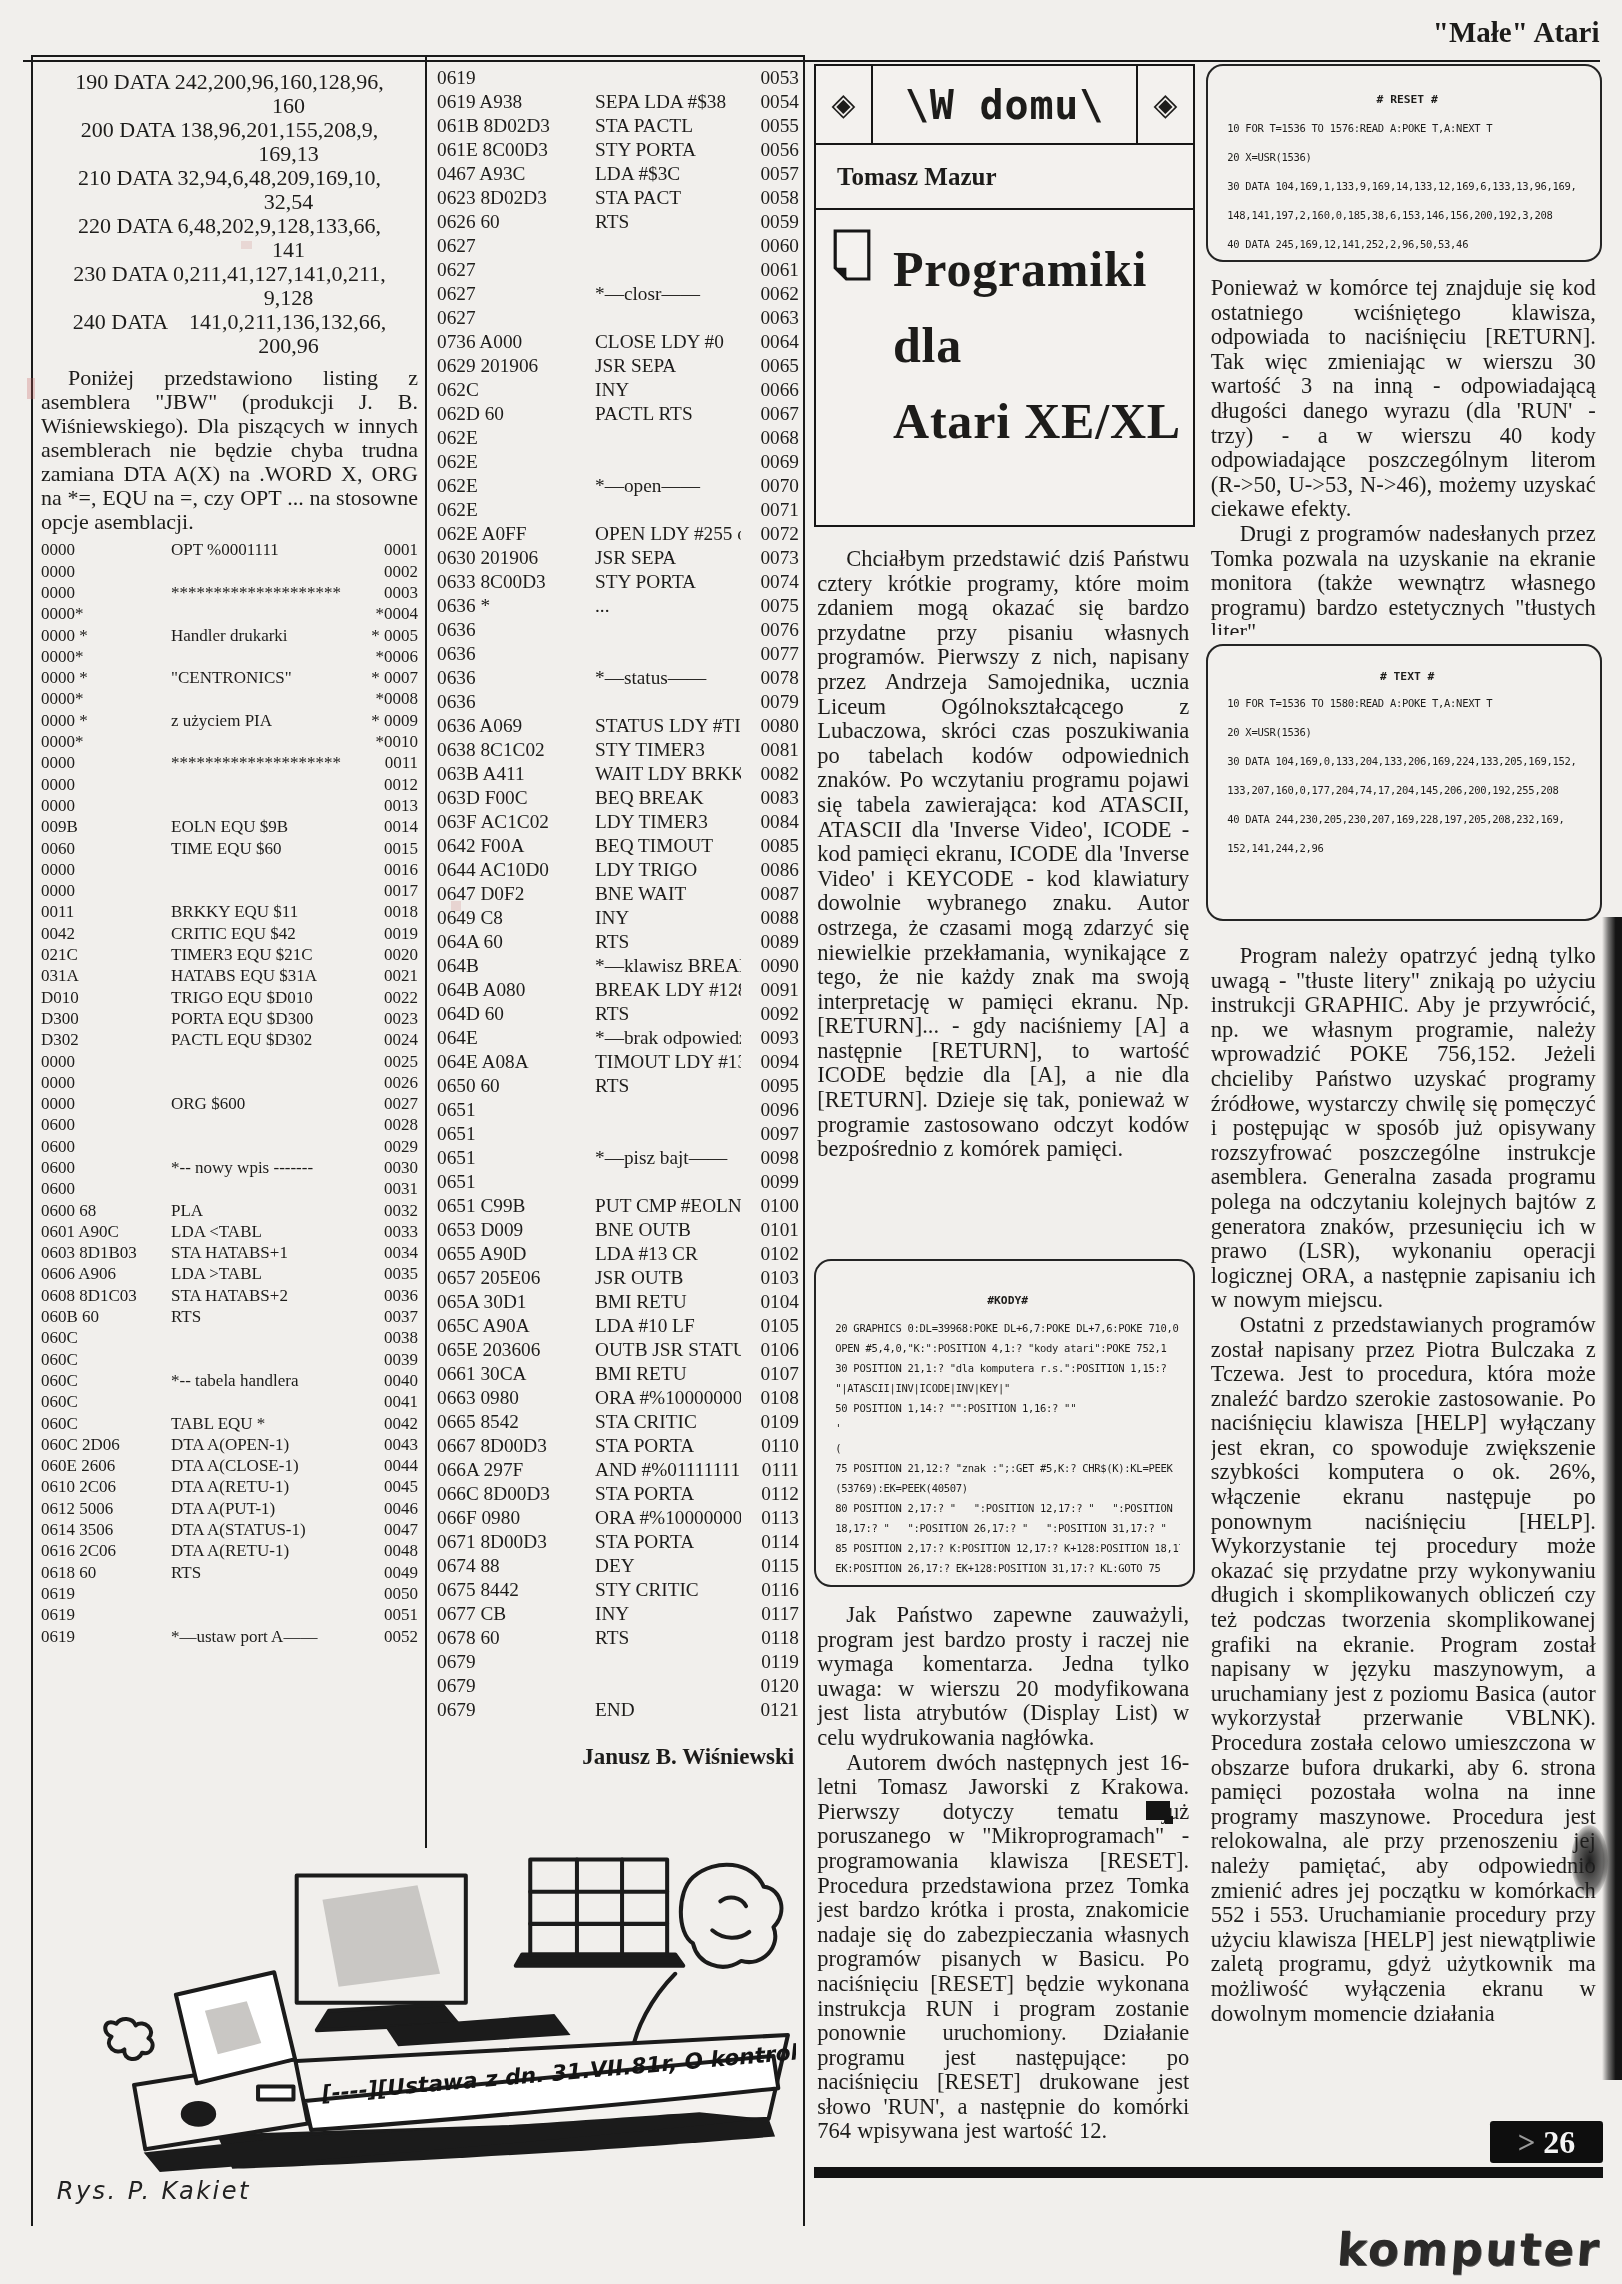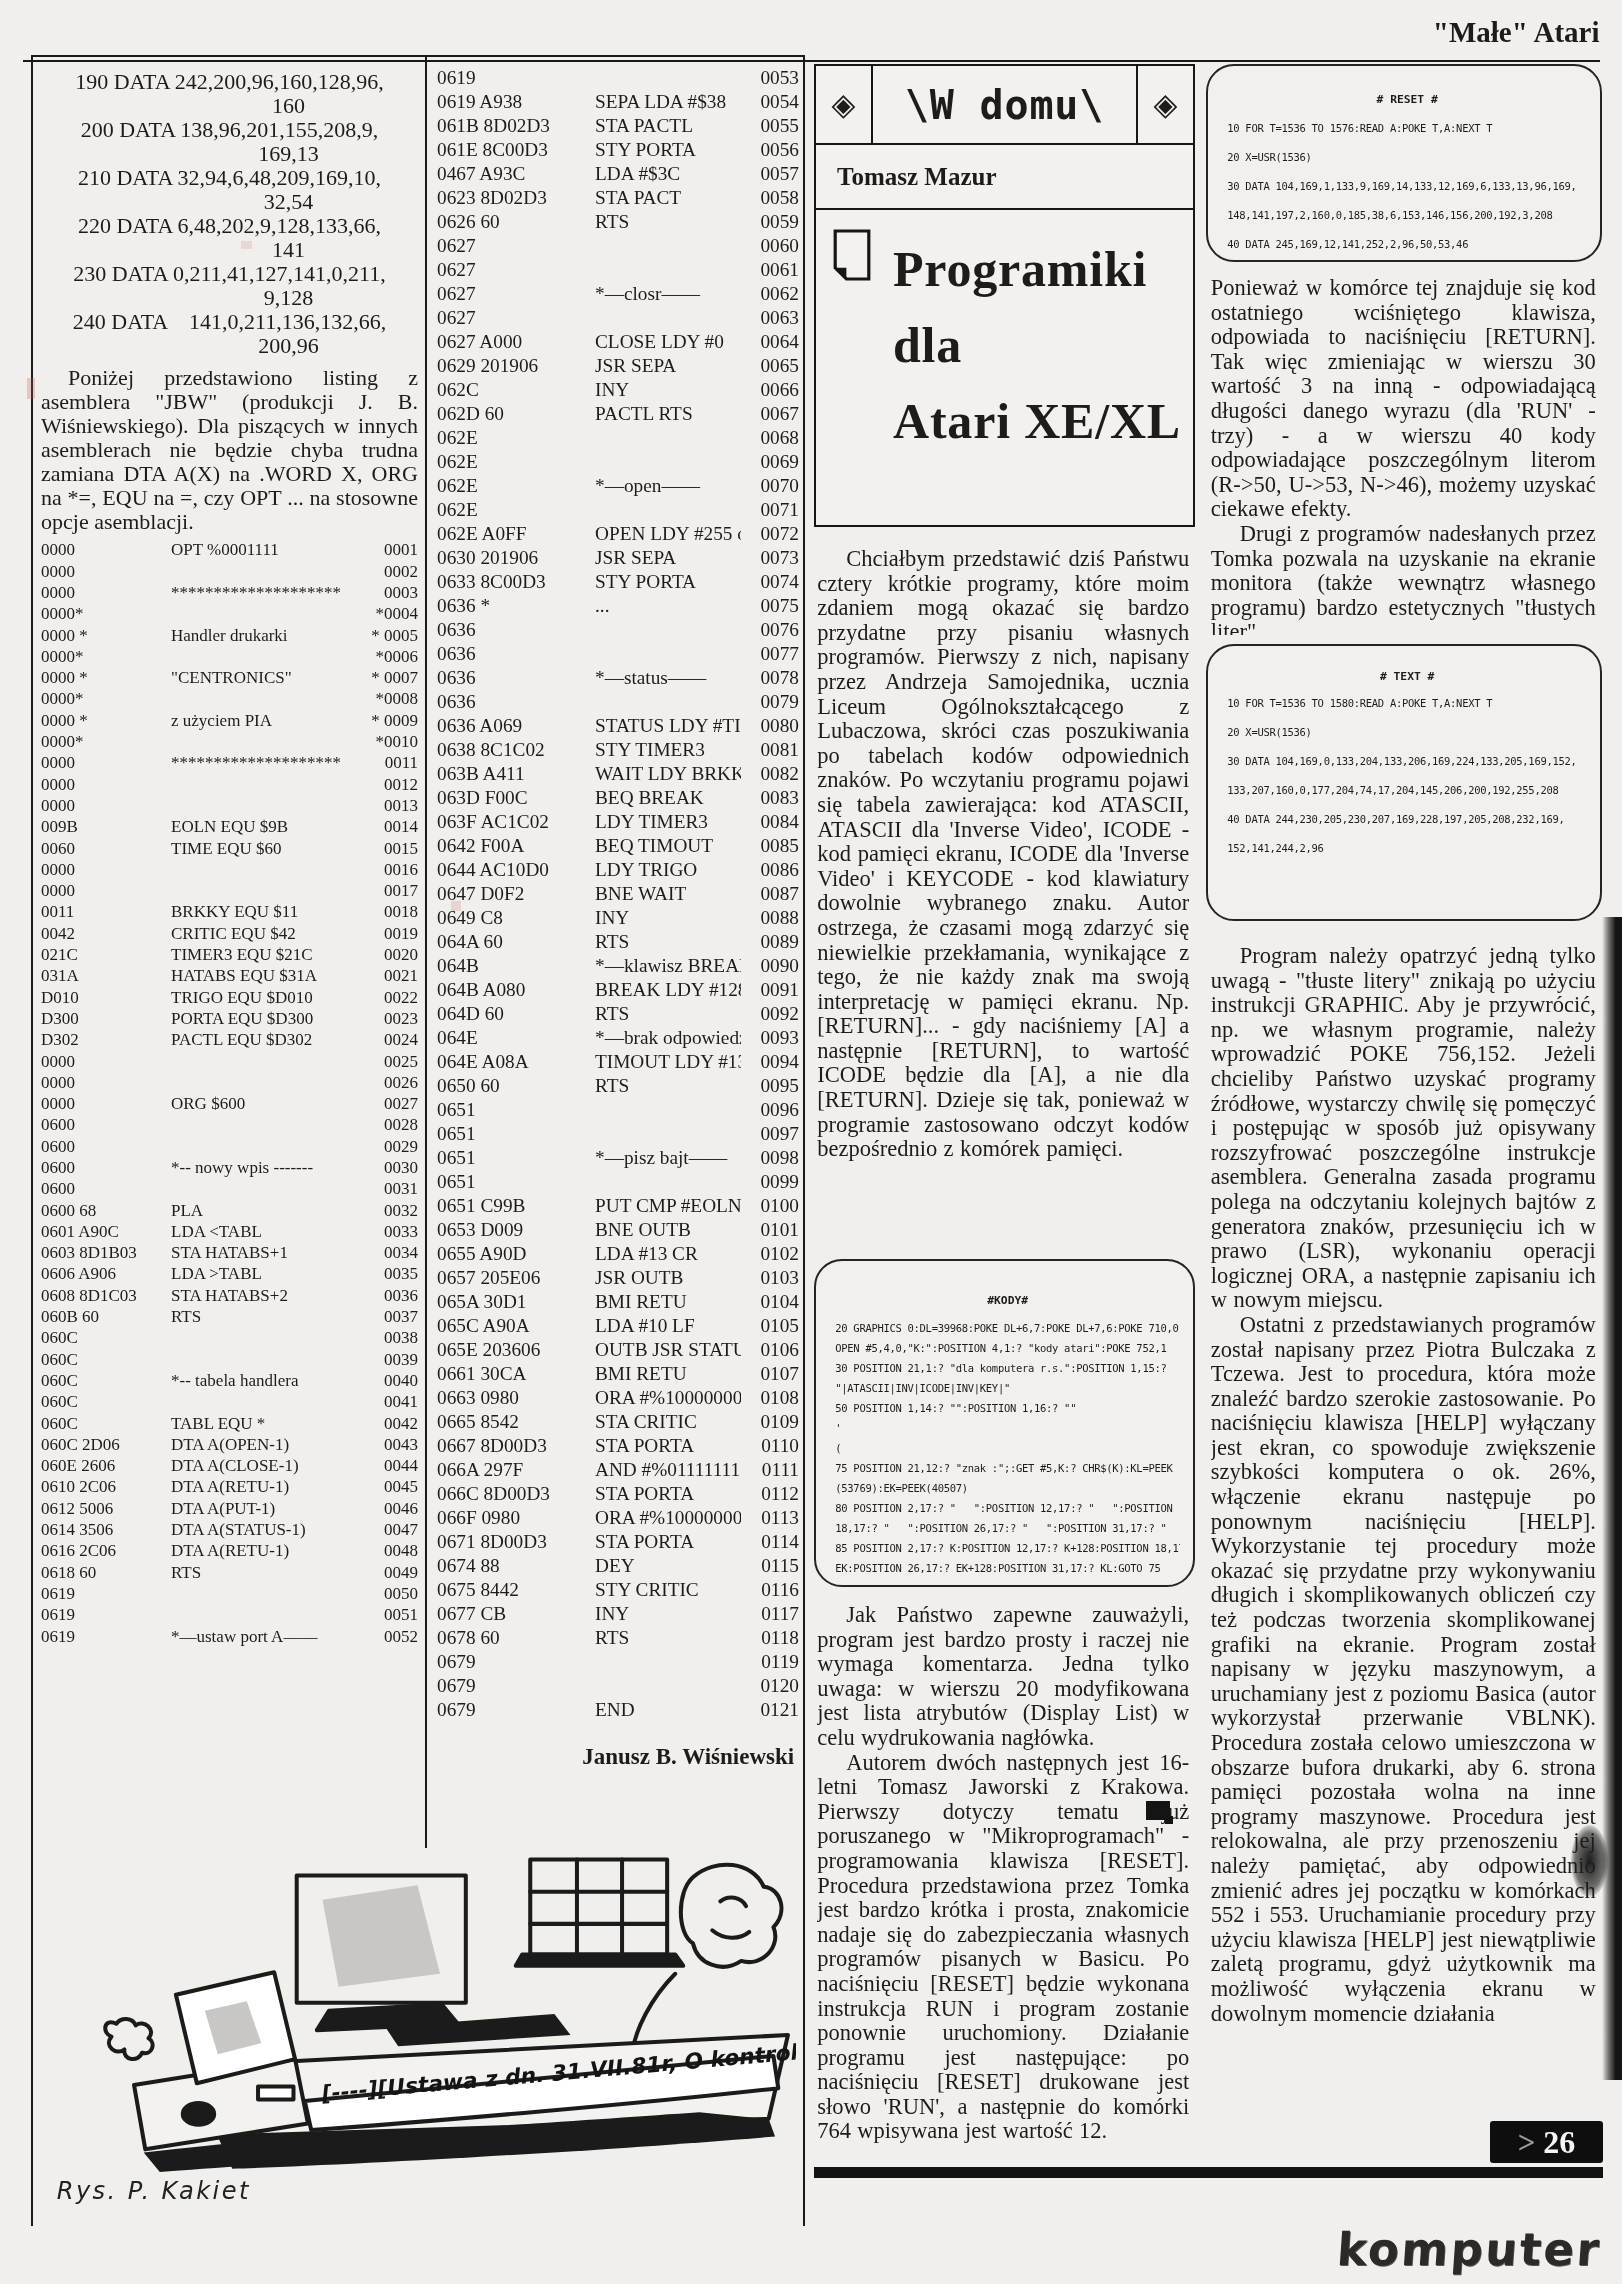--- a/index.html
+++ b/index.html
@@ -54,21 +54,21 @@
   .doc-icon{position:absolute;left:16px;top:19.3px;}
   .big-title{font-weight:bold;font-size:50px;line-height:76px;letter-spacing:0.8px;}
 
   .art{font-size:22.5px;line-height:24.6px;}
   .para{text-align:justify;text-indent:29px;word-spacing:0.8px;}
   .para.noind{text-indent:0;}
   .c3-text{position:absolute;left:3.2px;top:483px;width:372px;height:708px;overflow:hidden;}
   .c3-tail{position:absolute;left:3.2px;top:1539px;width:372px;height:578px;overflow:hidden;}
 
   
-  .codebox{border:2.4px solid #242424;border-radius:28px;box-sizing:border-box;
+  .codebox{border:2.4px solid #242424;border-radius:17px;box-sizing:border-box;
      font-family:"DejaVu Sans Mono","Liberation Mono",monospace;
      padding:16px 13px 8px 19.3px;background:#f2f0ed;}
   .codebox .cb-title{text-align:center;font-weight:bold;margin-top:17px;}
   .cb-row{white-space:pre;overflow:hidden;}
   .kody{position:absolute;left:0;top:1195px;width:381px;height:328px;font-size:10.5px;}
   .kody .cb-row{height:20px;line-height:20px;letter-spacing:-0.3px;}
   .kody .cb-title{font-size:11.3px;margin-bottom:11.3px;}
 
   
   .col4{position:absolute;left:1206px;top:60px;width:398px;height:2117px;}
@@ -191,21 +191,21 @@
         <div class="asm-row"><span class="f-a">0619 A938</span><span class="f-s">SEPA LDA #$38</span><span class="f-n">0054</span></div>
         <div class="asm-row"><span class="f-a">061B 8D02D3</span><span class="f-s">STA PACTL</span><span class="f-n">0055</span></div>
         <div class="asm-row"><span class="f-a">061E 8C00D3</span><span class="f-s">STY PORTA</span><span class="f-n">0056</span></div>
         <div class="asm-row"><span class="f-a">0467 A93C</span><span class="f-s">LDA #$3C</span><span class="f-n">0057</span></div>
         <div class="asm-row"><span class="f-a">0623 8D02D3</span><span class="f-s">STA PACT</span><span class="f-n">0058</span></div>
         <div class="asm-row"><span class="f-a">0626 60</span><span class="f-s">RTS</span><span class="f-n">0059</span></div>
         <div class="asm-row"><span class="f-a">0627</span><span class="f-s"></span><span class="f-n">0060</span></div>
         <div class="asm-row"><span class="f-a">0627</span><span class="f-s"></span><span class="f-n">0061</span></div>
         <div class="asm-row"><span class="f-a">0627</span><span class="f-s">*—closr——</span><span class="f-n">0062</span></div>
         <div class="asm-row"><span class="f-a">0627</span><span class="f-s"></span><span class="f-n">0063</span></div>
-        <div class="asm-row"><span class="f-a">0627 A000</span><span class="f-s">CLOSE LDY #0</span><span class="f-n">0064</span></div>
+        <div class="asm-row"><span class="f-a">0736 A000</span><span class="f-s">CLOSE LDY #0</span><span class="f-n">0064</span></div>
         <div class="asm-row"><span class="f-a">0629 201906</span><span class="f-s">JSR SEPA</span><span class="f-n">0065</span></div>
         <div class="asm-row"><span class="f-a">062C</span><span class="f-s">INY</span><span class="f-n">0066</span></div>
         <div class="asm-row"><span class="f-a">062D 60</span><span class="f-s">PACTL RTS</span><span class="f-n">0067</span></div>
         <div class="asm-row"><span class="f-a">062E</span><span class="f-s"></span><span class="f-n">0068</span></div>
         <div class="asm-row"><span class="f-a">062E</span><span class="f-s"></span><span class="f-n">0069</span></div>
         <div class="asm-row"><span class="f-a">062E</span><span class="f-s">*—open——</span><span class="f-n">0070</span></div>
         <div class="asm-row"><span class="f-a">062E</span><span class="f-s"></span><span class="f-n">0071</span></div>
         <div class="asm-row"><span class="f-a">062E A0FF</span><span class="f-s">OPEN LDY #255 out</span><span class="f-n">0072</span></div>
         <div class="asm-row"><span class="f-a">0630 201906</span><span class="f-s">JSR SEPA</span><span class="f-n">0073</span></div>
         <div class="asm-row"><span class="f-a">0633 8C00D3</span><span class="f-s">STY PORTA</span><span class="f-n">0074</span></div>

